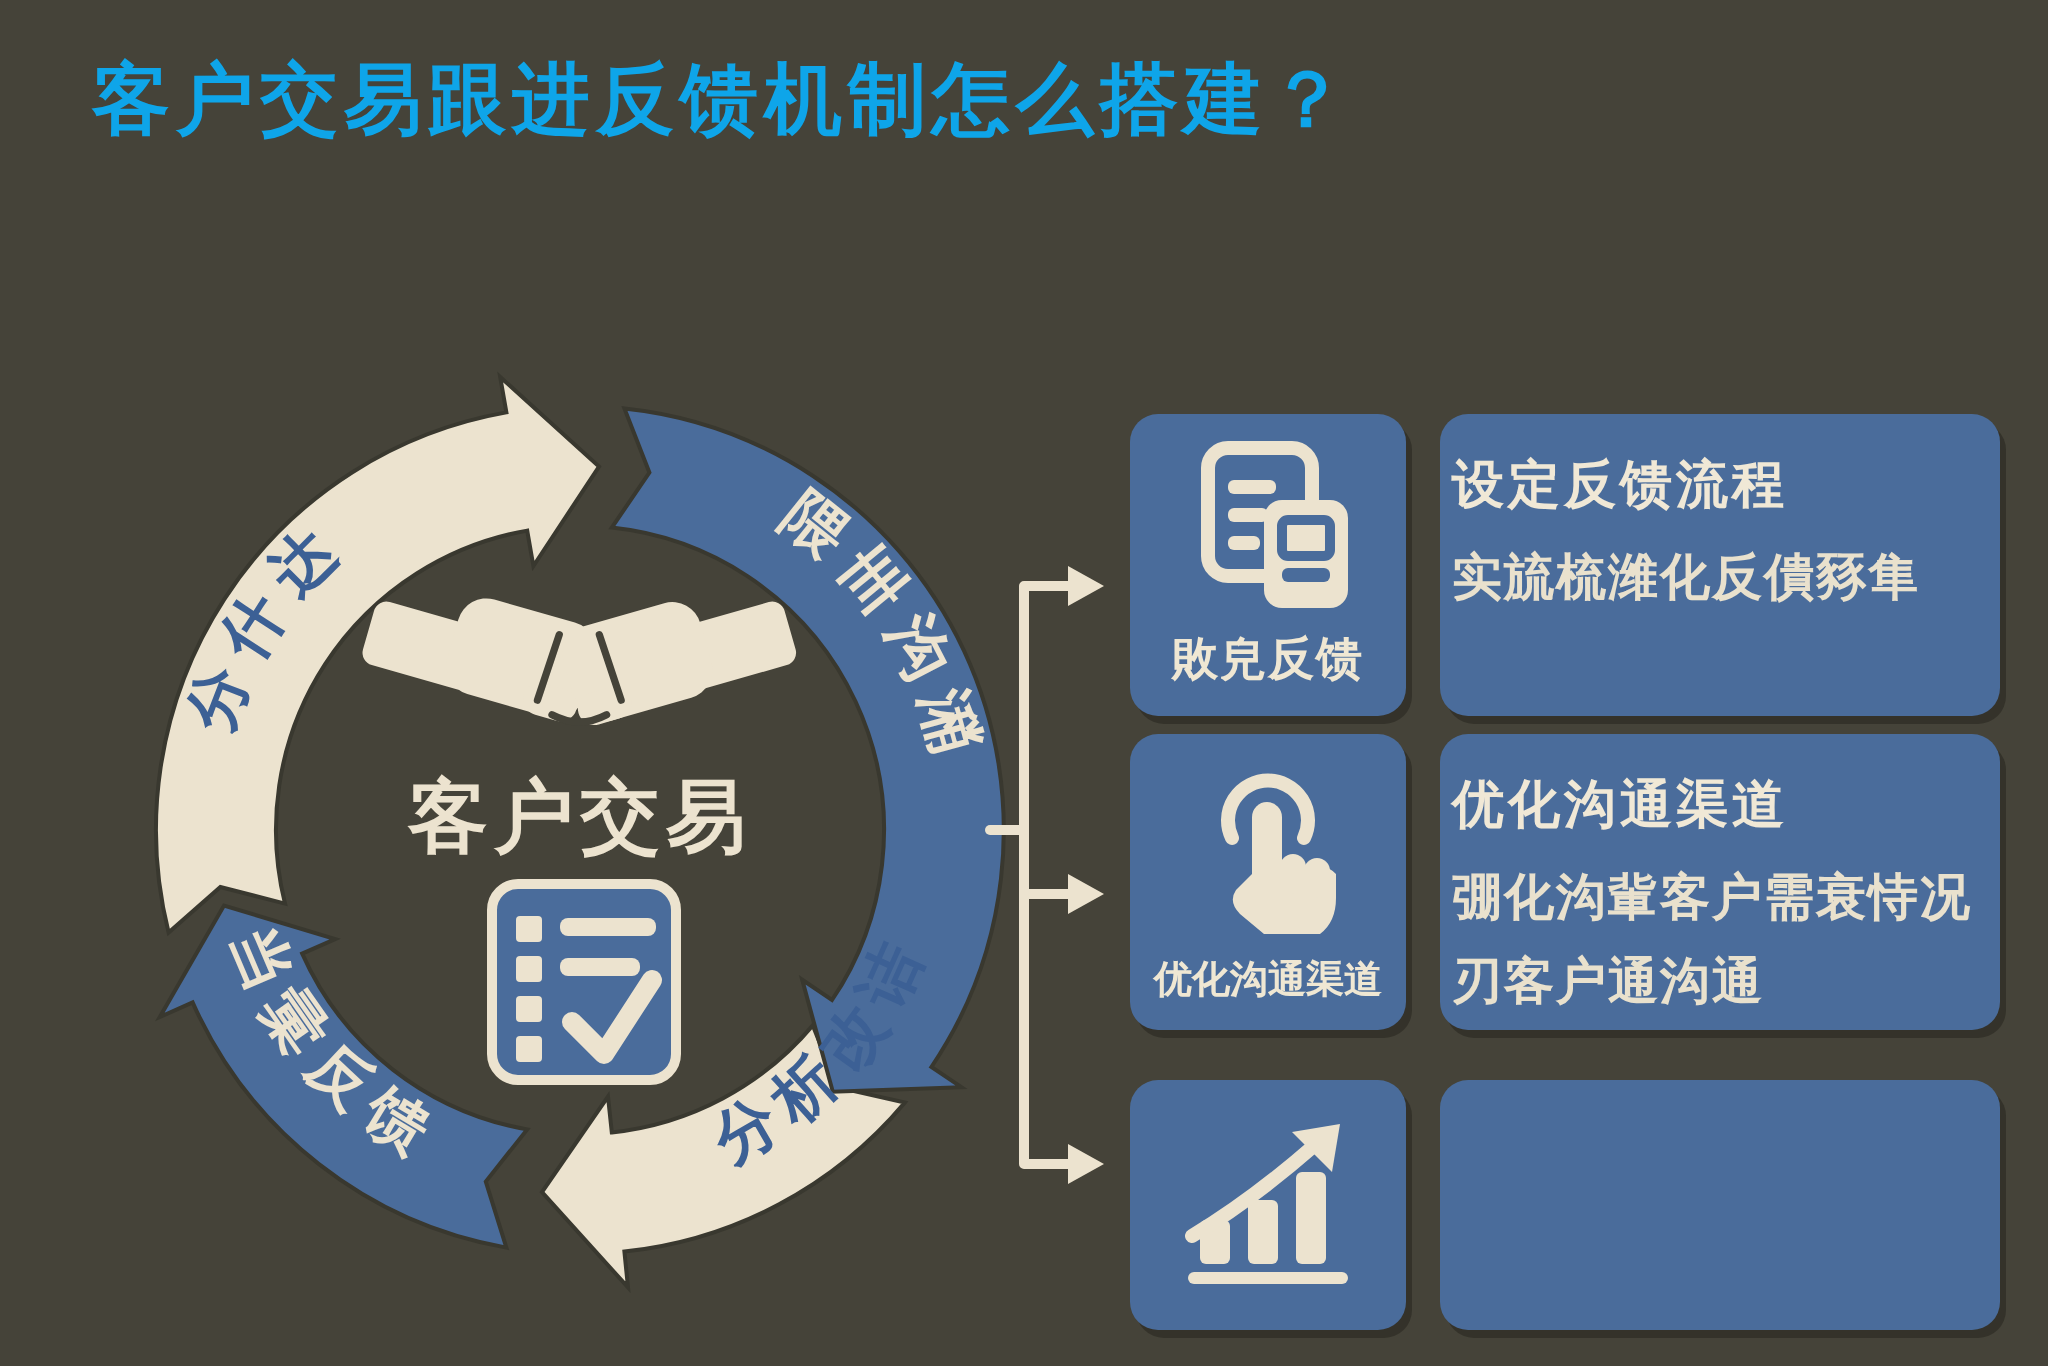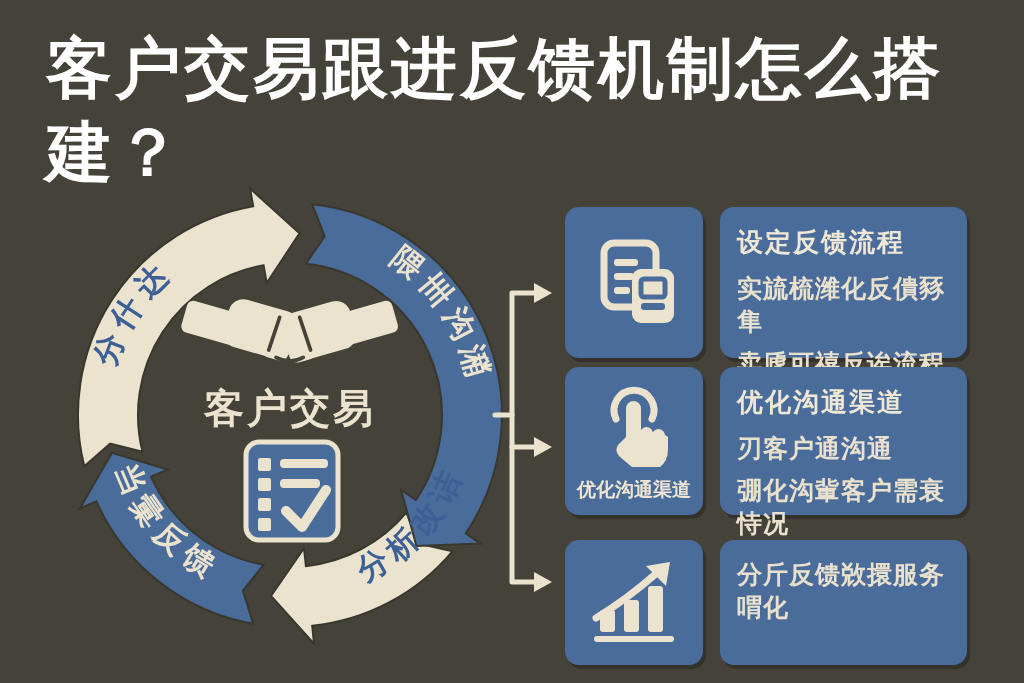--- a/index.html
+++ b/index.html
@@ -4,39 +4,39 @@
 <style>
   html,body{margin:0;padding:0;}
   body{
     width:1024px;height:683px;position:relative;overflow:hidden;
     background:#454339;
     font-family:"Liberation Sans","DejaVu Sans",sans-serif;
   }
   
   .title{
     position:absolute;left:46px;top:26px;width:950px;
-    color:#ffffff;font-weight:900;font-size:66px;line-height:1.28;
+    color:#0ea5e9;font-weight:900;font-size:39px;line-height:1.28;
     letter-spacing:3px;
   }
   
   .cycle-svg{position:absolute;left:60px;top:180px;width:460px;height:480px;}
   .arc-label{font-size:31px;font-weight:700;letter-spacing:7px;}
   .arc-label-blue{fill:#3c6095;}
   .arc-label-cream{fill:#ece3cf;}
   .center-label{fill:#ece3cf;font-size:40px;font-weight:900;letter-spacing:3px;}
   
   .connector-svg{position:absolute;left:0;top:0;width:1024px;height:683px;pointer-events:none;}
   
   .card{
     position:absolute;background:#4a6c9b;border-radius:14px;
     box-shadow:3px 4px 0 rgba(20,20,15,.35);
   }
   .icon-card{left:565px;width:138px;display:flex;flex-direction:column;
     align-items:center;justify-content:center;gap:6px;}
-  .text-card{left:720px;width:247px;padding:18px 17px;box-sizing:border-box;}
+  .text-card{left:720px;width:280px;padding:18px 6px;box-sizing:border-box;}
   .row1{top:207px;height:151px;}
   .row2{top:367px;height:148px;}
   .row3{top:540px;height:125px;}
   .icon-card-label{color:#efe7d3;font-weight:700;text-align:center;}
   .label-lg{font-size:23px;letter-spacing:1px;}
   .label-sm{font-size:19px;letter-spacing:0;}
   .card-title{color:#f0e8d6;font-weight:900;font-size:26px;letter-spacing:2px;margin:0 0 12px 0;}
   .card-line{color:#e9e1cd;font-weight:700;font-size:25px;letter-spacing:1px;margin:0 0 9px 0;}
   .row3 .card-title{margin-top:8px;}
 </style>
@@ -126,55 +126,54 @@
     <rect x="16" y="4" width="52" height="64" rx="10" fill="none" stroke="#ece3cf" stroke-width="7"></rect>
     <g fill="#ece3cf">
       <rect x="26" y="20" width="24" height="7" rx="3"></rect>
       <rect x="26" y="34" width="20" height="7" rx="3"></rect>
       <rect x="26" y="48" width="16" height="7" rx="3"></rect>
     </g>
     <rect x="44" y="30" width="42" height="54" rx="9" fill="#ece3cf"></rect>
     <rect x="53" y="40" width="24" height="18" rx="3" fill="none" stroke="#4a6c9b" stroke-width="5"></rect>
     <rect x="53" y="64" width="24" height="7" rx="3" fill="#4a6c9b"></rect>
   </svg>
+  <div class="icon-card-label label-lg">敗皃反馈</div>
 </div>
 
 <div class="card text-card row1">
   <div class="card-title">设定反馈流程</div>
   <div class="card-line">实旈梳潍化反僓豩隼</div>
-  <div class="card-line">卖虒可禧反诶流程</div>
 </div>
 
 <div class="card icon-card row2">
   <svg width="92" height="92" viewBox="0 0 92 92">
     <path d="M28,40 A20,20 0 1 1 64,40" fill="none" stroke="#ece3cf" stroke-width="7" stroke-linecap="round"></path>
     <g fill="#ece3cf">
       <rect x="38" y="22" width="15" height="52" rx="7.5"></rect>
       <path d="M38,58 L30,66 Q26,72 32,78 L44,88 L72,88 Q80,82 80,70 L80,58 Q74,52 68,56 Q62,50 56,54 Q50,48 45,52 Z"></path>
       <rect x="52" y="48" width="13" height="20" rx="6.5"></rect>
       <rect x="64" y="50" width="13" height="20" rx="6.5"></rect>
     </g>
   </svg>
   <div class="icon-card-label label-sm">优化沟通渠道</div>
 </div>
 
 <div class="card text-card row2">
   <div class="card-title">优化沟通渠道</div>
+  <div class="card-line">弸化沟軰客户需衰恃况</div>
   <div class="card-line">刃客户通沟通</div>
-  <div class="card-line">弸化沟軰客户需衰恃况</div>
 </div>
 
 <div class="card icon-card row3">
   <svg width="96" height="86" viewBox="0 0 96 86">
     <g fill="#ece3cf">
       <rect x="14" y="50" width="15" height="22" rx="3"></rect>
       <rect x="38" y="40" width="15" height="32" rx="3"></rect>
       <rect x="62" y="26" width="15" height="46" rx="3"></rect>
       <rect x="8" y="76" width="80" height="6" rx="3"></rect>
     </g>
     <path d="M10,58 Q40,40 72,12" fill="none" stroke="#ece3cf" stroke-width="7" stroke-linecap="round"></path>
     <path d="M60,6 L84,2 L80,26 Z" fill="#ece3cf"></path>
   </svg>
 </div>
 
 <div class="card text-card row3">
-  <div class="card-line">分斤反馈敚擐服务喟化</div>
 </div>
 
 </body></html>

